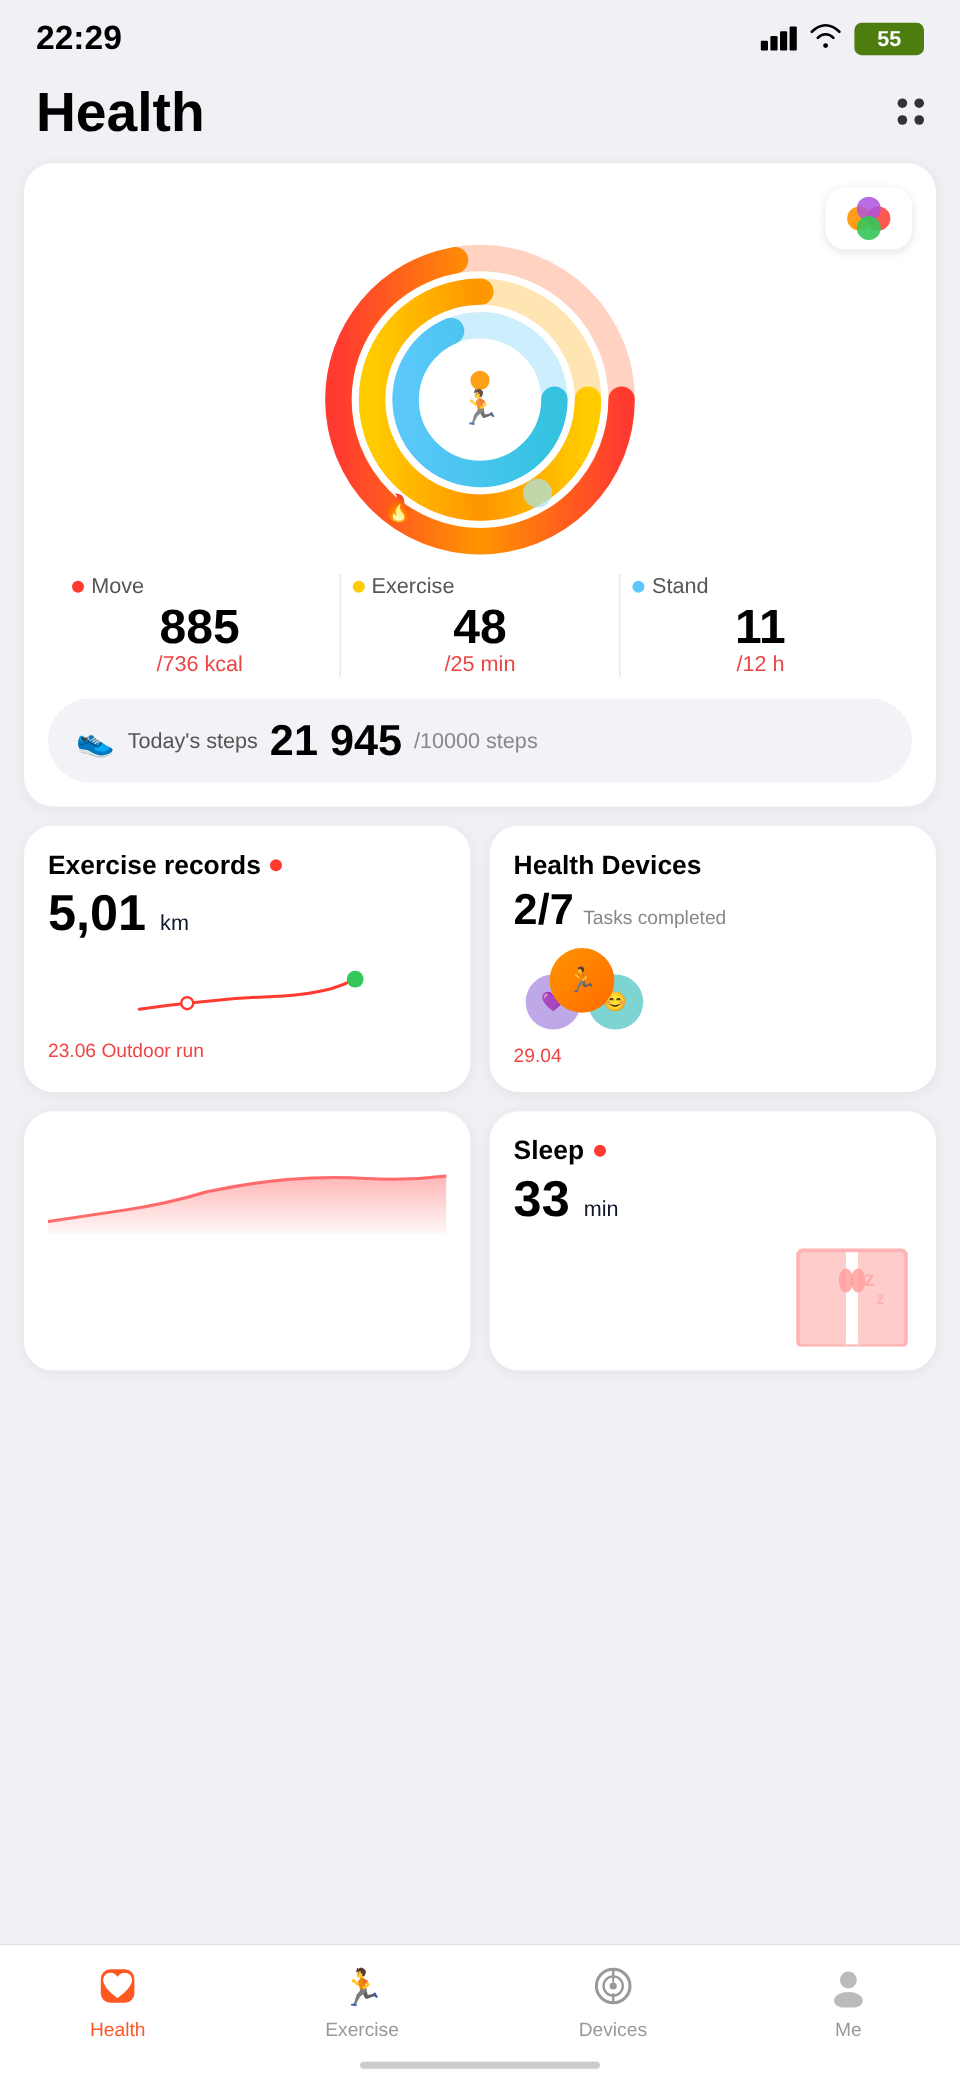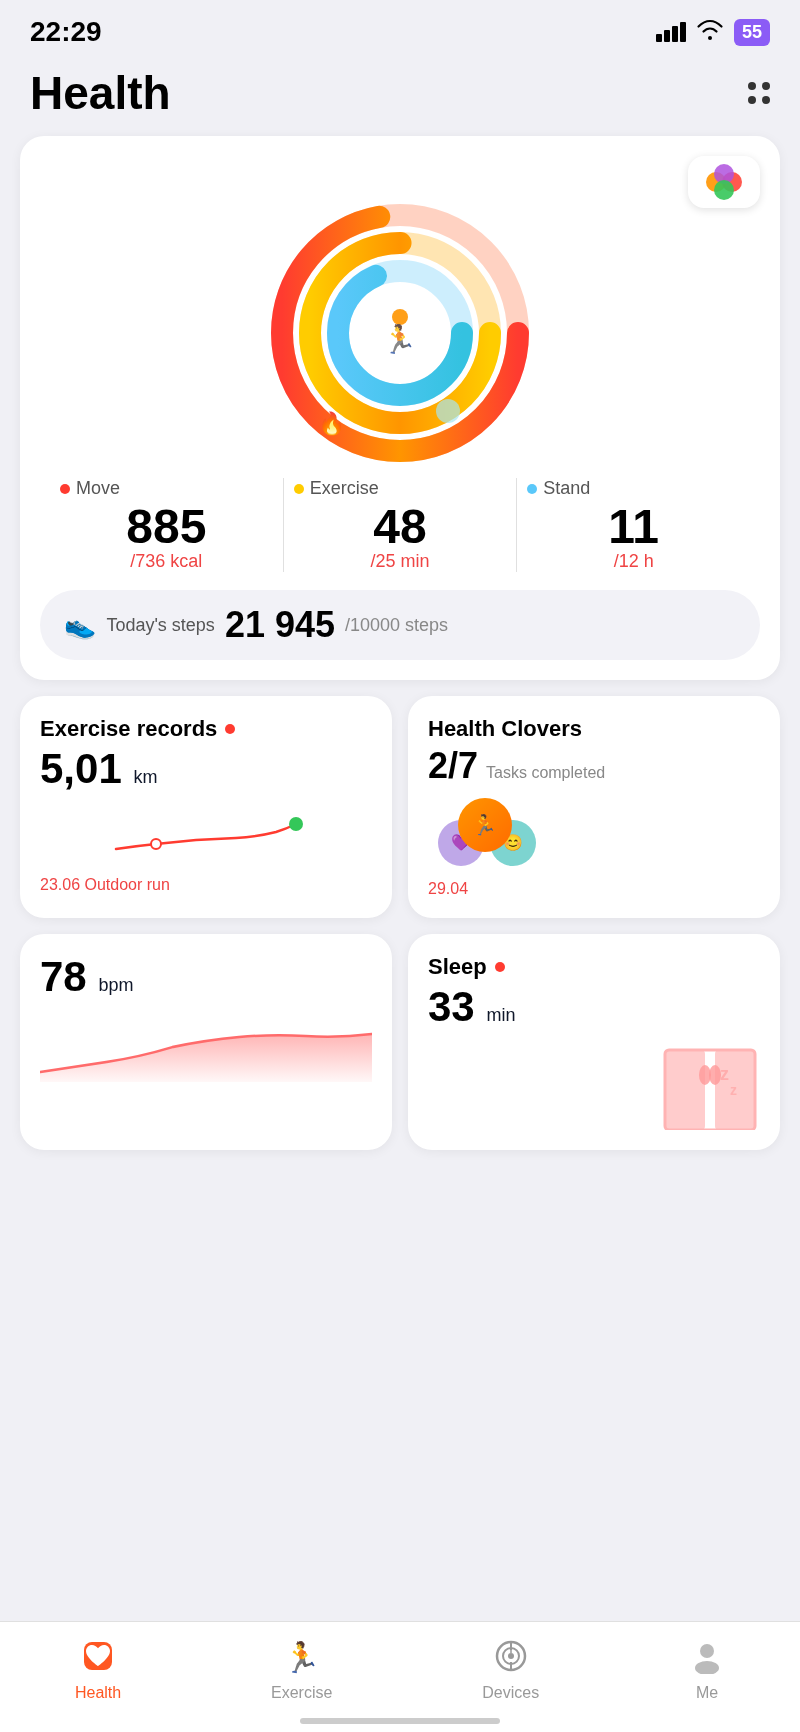--- a/index.html
+++ b/index.html
@@ -38,24 +38,24 @@
     .signal-bar {
       background: #000;
       width: 6px;
       border-radius: 1px;
     }
     .wifi-icon {
       font-size: 22px;
       color: #000;
     }
     .battery-badge {
-      background: #8b5cf6;
+      background: #4d7c0f;
       color: #fff;
       border-radius: 6px;
-      padding: 3px 8px;
+      padding: 3px 19px;
       font-size: 18px;
       font-weight: 700;
     }
 
     
     .header {
       display: flex;
       justify-content: space-between;
       align-items: center;
       padding: 10px 30px 16px 30px;
@@ -149,21 +149,21 @@
       font-size: 18px;
       color: #555;
       margin-bottom: 4px;
     }
     .stat-dot {
       width: 10px;
       height: 10px;
       border-radius: 50%;
     }
     .stat-value {
-      font-size: 48px;
+      font-size: 40px;
       font-weight: 700;
       color: #000;
       line-height: 1;
     }
     .stat-unit {
       font-size: 18px;
       color: #ef4444;
     }
 
     
@@ -460,21 +460,21 @@
           <path d="M10,45 Q30,42 50,40 Q70,38 90,36 Q110,35 130,34 Q150,33 170,28 Q180,25 190,20" fill="none" stroke="#FF3B30" stroke-width="2.5" stroke-linecap="round"></path>
           <circle cx="50" cy="40" r="5" fill="white" stroke="#FF3B30" stroke-width="2"></circle>
           <circle cx="190" cy="20" r="7" fill="#34C759" stroke="none"></circle>
         </svg>
       </div>
       <div class="card-subtitle">23.06 Outdoor run</div>
     </div>
 
     <div class="card">
       <div class="card-title">
-        <span>Health Clovers</span>
+        <span>Health Devices</span>
       </div>
       <div style="display:flex;align-items:baseline;gap:8px;">
         <span class="card-value" style="font-size:36px;">2/7</span>
         <span style="font-size:16px;color:#888;">Tasks completed</span>
       </div>
       <div class="clovers-bubbles">
 
         <div style="position:absolute;left:30px;top:0;width:54px;height:54px;background:linear-gradient(135deg,#FF9500,#FF6B00);border-radius:50%;display:flex;align-items:center;justify-content:center;z-index:3;">
           <span style="font-size:20px;color:white;">🏃</span>
         </div>
@@ -484,24 +484,20 @@
         </div>
 
         <div style="position:absolute;left:62px;top:22px;width:46px;height:46px;background:#7DD4D0;border-radius:50%;z-index:2;display:flex;align-items:center;justify-content:center;">
           <span style="font-size:16px;color:white;">😊</span>
         </div>
       </div>
       <div class="card-subtitle">29.04</div>
     </div>
 
     <div class="card">
-      <div class="card-value">
-        <span>78</span>
-        <span class="card-unit">bpm</span>
-      </div>
       <div class="heart-chart">
         <svg viewBox="0 0 200 70" xmlns="http://www.w3.org/2000/svg" preserveAspectRatio="none">
           <defs>
             <linearGradient id="heartGrad" x1="0" y1="0" x2="0" y2="1">
               <stop offset="0%" stop-color="#FF6B6B" stop-opacity="0.5"></stop>
               <stop offset="100%" stop-color="#FF6B6B" stop-opacity="0.05"></stop>
             </linearGradient>
           </defs>
           <path d="M0,60 Q20,55 40,50 Q60,45 80,35 Q100,28 120,25 Q140,22 160,24 Q180,26 200,22 L200,70 L0,70 Z" fill="url(#heartGrad)"></path>
           <path d="M0,60 Q20,55 40,50 Q60,45 80,35 Q100,28 120,25 Q140,22 160,24 Q180,26 200,22" fill="none" stroke="#FF6B6B" stroke-width="2.5" stroke-linecap="round"></path>

